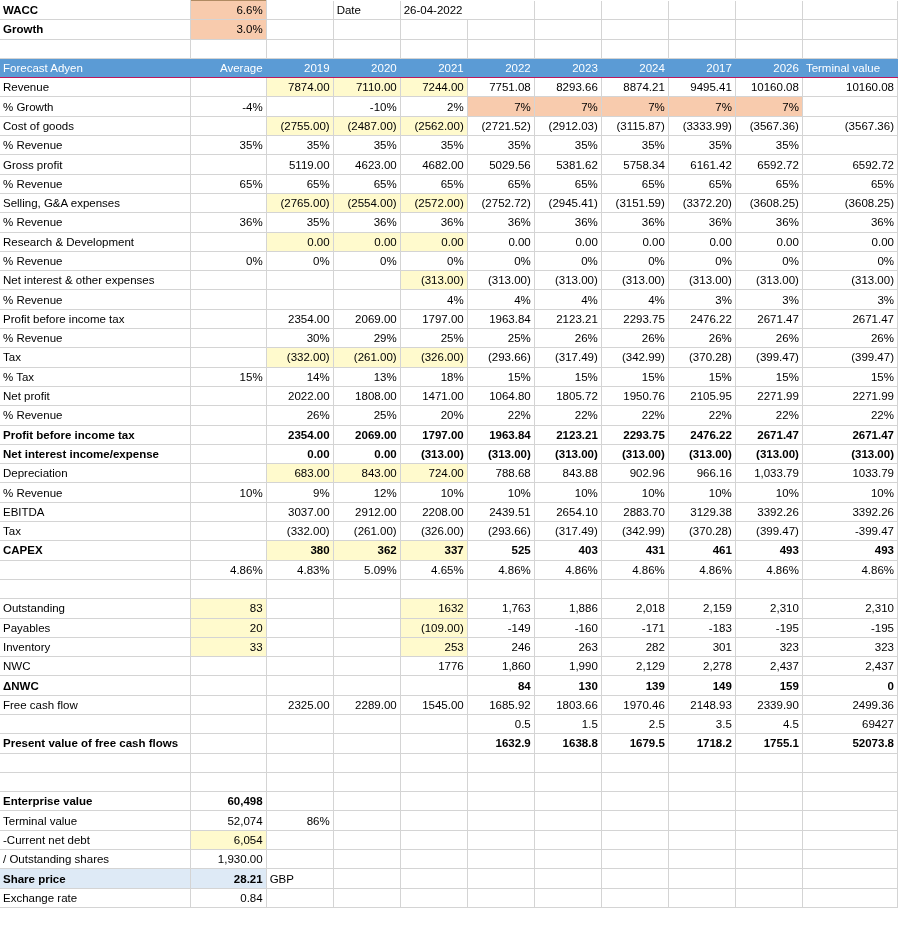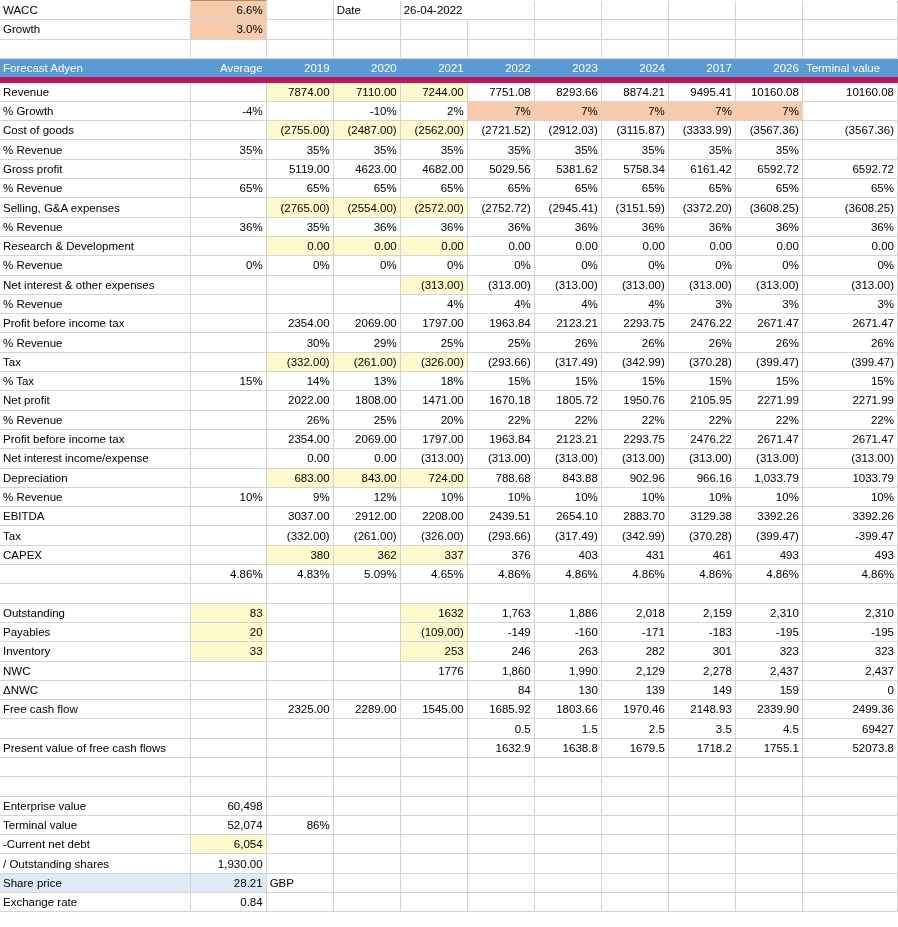--- a/index.html
+++ b/index.html
@@ -33,29 +33,29 @@
     line-height: 18px;
   }
   
   col.c-label { width: 190px; }
   col.c-avg   { width: 76px; }
   col.c-yr    { width: 67px; }
   col.c-term  { width: 95px; }
 
   .r { text-align: right; }
   .l { text-align: left; }
-  .b { font-weight: normal; }
+  .b { font-weight: bold; }
 
   
   tr.hdr td {
     background: #5b9bd5;
     color: #ffffff;
     font-weight: normal;
     border-right: 1px solid #5b9bd5;
-    border-bottom: 6px solid #be185d;
+    border-bottom: 1px solid #be185d;
   }
   
   .fill-yellow {
     background: #fffacd;
     border: 1px solid #b0a77a;
   }
   .fill-orange {
     background: #f8cbad;
     border: 1px solid #b08a62;
   }
@@ -351,21 +351,21 @@
           <td class="r">15%</td>
           <td class="r">15%</td>
           <td class="r">15%</td>
         </tr>
         <tr>
           <td class="l">Net profit</td>
           <td class="r"></td>
           <td class="r">2022.00</td>
           <td class="r">1808.00</td>
           <td class="r">1471.00</td>
-          <td class="r">1670.18</td>
+          <td class="r">1064.80</td>
           <td class="r">1805.72</td>
           <td class="r">1950.76</td>
           <td class="r">2105.95</td>
           <td class="r">2271.99</td>
           <td class="r">2271.99</td>
         </tr>
         <tr>
           <td class="l">% Revenue</td>
           <td class="r"></td>
           <td class="r">26%</td>
@@ -455,21 +455,21 @@
           <td class="r">(370.28)</td>
           <td class="r">(399.47)</td>
           <td class="r">-399.47</td>
         </tr>
         <tr>
           <td class="l b">CAPEX</td>
           <td class="r"></td>
           <td class="r fill-yellow b">380</td>
           <td class="r fill-yellow b">362</td>
           <td class="r fill-yellow b">337</td>
-          <td class="r b">376</td>
+          <td class="r b">525</td>
           <td class="r b">403</td>
           <td class="r b">431</td>
           <td class="r b">461</td>
           <td class="r b cmt">493</td>
           <td class="r b">493</td>
         </tr>
         <tr>
           <td class="l"></td>
           <td class="r">4.86%</td>
           <td class="r">4.83%</td>

